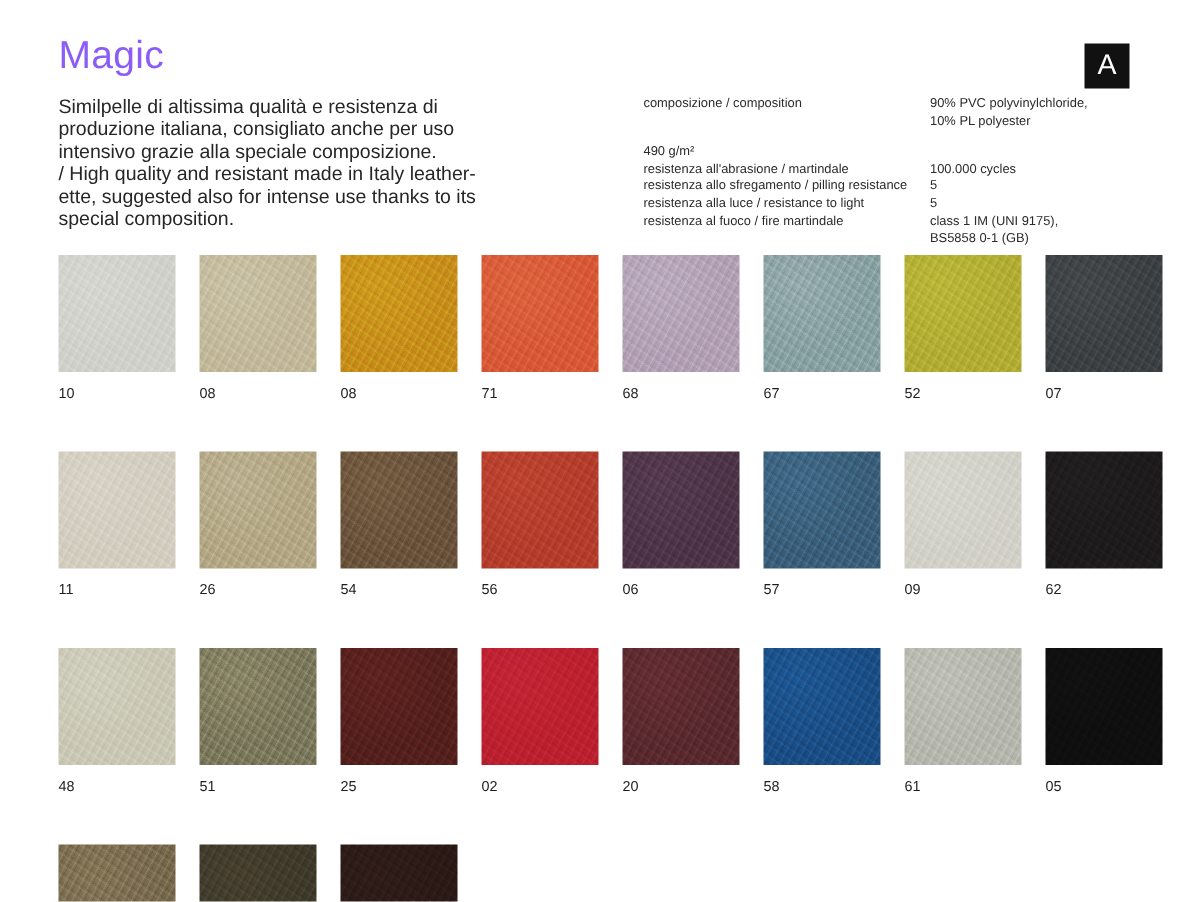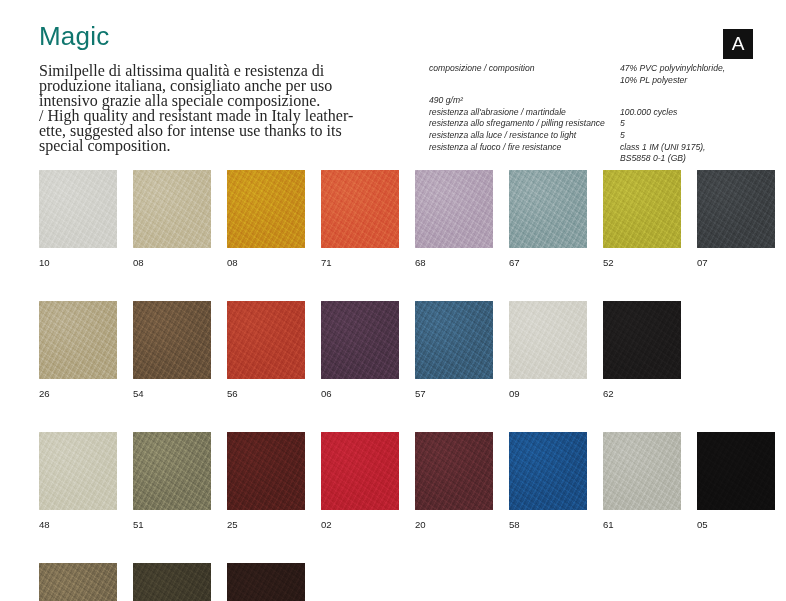--- a/index.html
+++ b/index.html
@@ -28,33 +28,32 @@
     position: absolute;
     left: 39px;
     top: 22px;
     right: 30px;
   }
 
   .product-title {
     font-size: 26px;
     font-weight: 400;
     letter-spacing: 0.2px;
-    color: #0f766e;
+    color: #8b5cf6;
     line-height: 1.1;
     margin: 0 0 12px 0;
   }
 
   .description {
-    font-size: 16px;
+    font-size: 13px;
     line-height: 15.1px;
     color: #262626;
     width: 330px;
     white-space: pre-line;
     margin: 0;
-    font-family: Liberation Serif, serif;
   }
 
   
   .grade-badge {
     position: absolute;
     right: 33px;
     top: 29px;
     width: 30px;
     height: 30px;
     background: #111111;
@@ -66,21 +65,20 @@
   }
 
   
   .specs {
     position: absolute;
     left: 429px;
     top: 63px;
     font-size: 8.6px;
     line-height: 11.6px;
     color: #2b2b2b;
-    font-style: italic;
   }
   .spec-row {
     display: flex;
     align-items: flex-start;
   }
   .spec-gap { height: 9px; }
   .spec-label {
     width: 191px;
     flex: 0 0 191px;
     white-space: pre-line;
@@ -159,41 +157,41 @@
 / High quality and resistant made in Italy leather-
 ette, suggested also for intense use thanks to its
 special composition.</p>
   </div>
 
   <div class="grade-badge">A</div>
 
   <div class="specs">
     <div class="spec-row">
       <div class="spec-label">composizione / composition</div>
-      <div class="spec-value">47% PVC polyvinylchloride,
+      <div class="spec-value">90% PVC polyvinylchloride,
 10% PL polyester</div>
     </div>
     <div class="spec-gap"></div>
     <div class="spec-row">
       <div class="spec-value">490 g/m²</div>
     </div>
     <div class="spec-row">
       <div class="spec-label">resistenza all'abrasione / martindale</div>
       <div class="spec-value">100.000 cycles</div>
     </div>
     <div class="spec-row">
       <div class="spec-label">resistenza allo sfregamento / pilling resistance</div>
       <div class="spec-value">5</div>
     </div>
     <div class="spec-row">
       <div class="spec-label">resistenza alla luce / resistance to light</div>
       <div class="spec-value">5</div>
     </div>
     <div class="spec-row">
-      <div class="spec-label">resistenza al fuoco / fire resistance</div>
+      <div class="spec-label">resistenza al fuoco / fire martindale</div>
       <div class="spec-value">class 1 IM (UNI 9175),
 BS5858 0-1 (GB)</div>
     </div>
   </div>
 
   <div class="swatch-grid" id="swatch-grid">
       <div class="swatch-row">
         <div class="swatch-cell">
           <div class="swatch-chip" style="background-color: rgb(210, 210, 204);"></div>
           <div class="swatch-label">10</div>
@@ -222,20 +220,24 @@
           <div class="swatch-chip" style="background-color: rgb(179, 174, 52);"></div>
           <div class="swatch-label">52</div>
         </div>
         <div class="swatch-cell">
           <div class="swatch-chip" style="background-color: rgb(61, 65, 68);"></div>
           <div class="swatch-label">07</div>
         </div>
       </div>
       <div class="swatch-row">
         <div class="swatch-cell">
+          <div class="swatch-chip" style="background-color: rgb(211, 206, 192);"></div>
+          <div class="swatch-label">11</div>
+        </div>
+        <div class="swatch-cell">
           <div class="swatch-chip" style="background-color: rgb(180, 168, 134);"></div>
           <div class="swatch-label">26</div>
         </div>
         <div class="swatch-cell">
           <div class="swatch-chip" style="background-color: rgb(107, 84, 60);"></div>
           <div class="swatch-label">54</div>
         </div>
         <div class="swatch-cell">
           <div class="swatch-chip" style="background-color: rgb(181, 62, 44);"></div>
           <div class="swatch-label">56</div>

